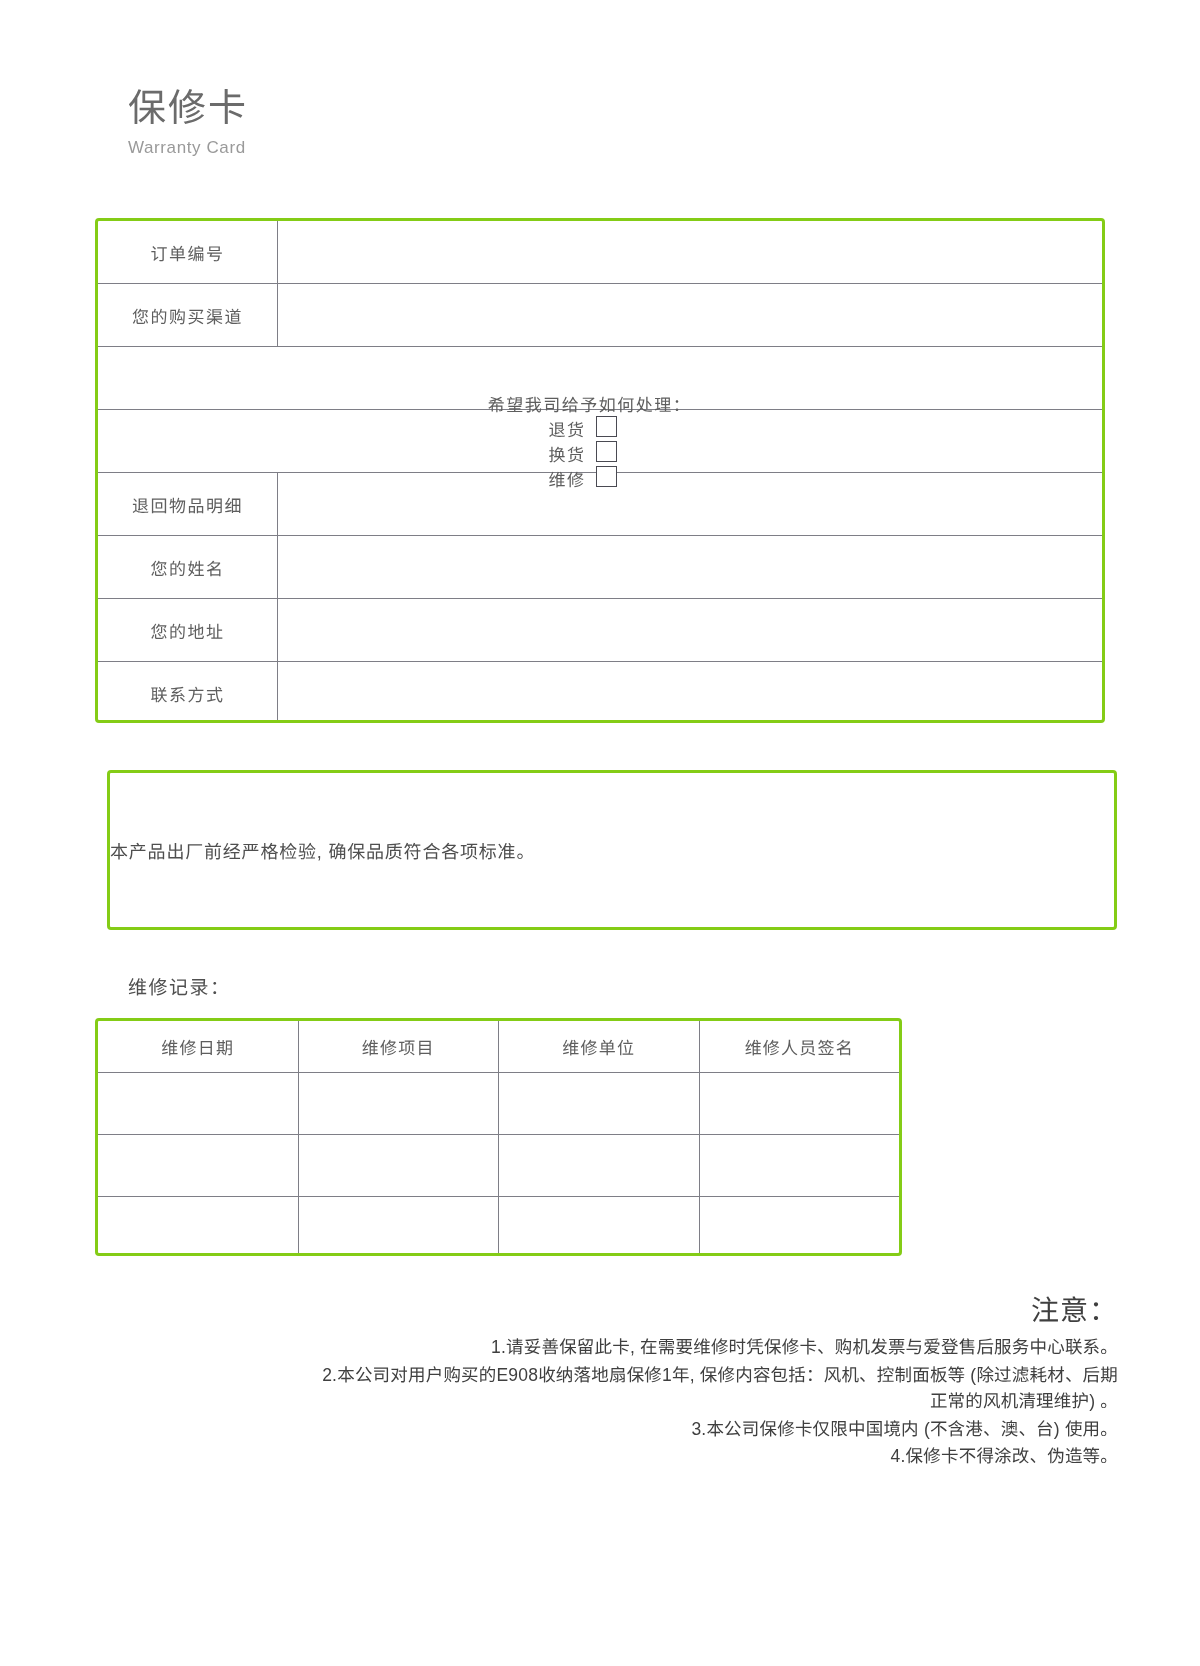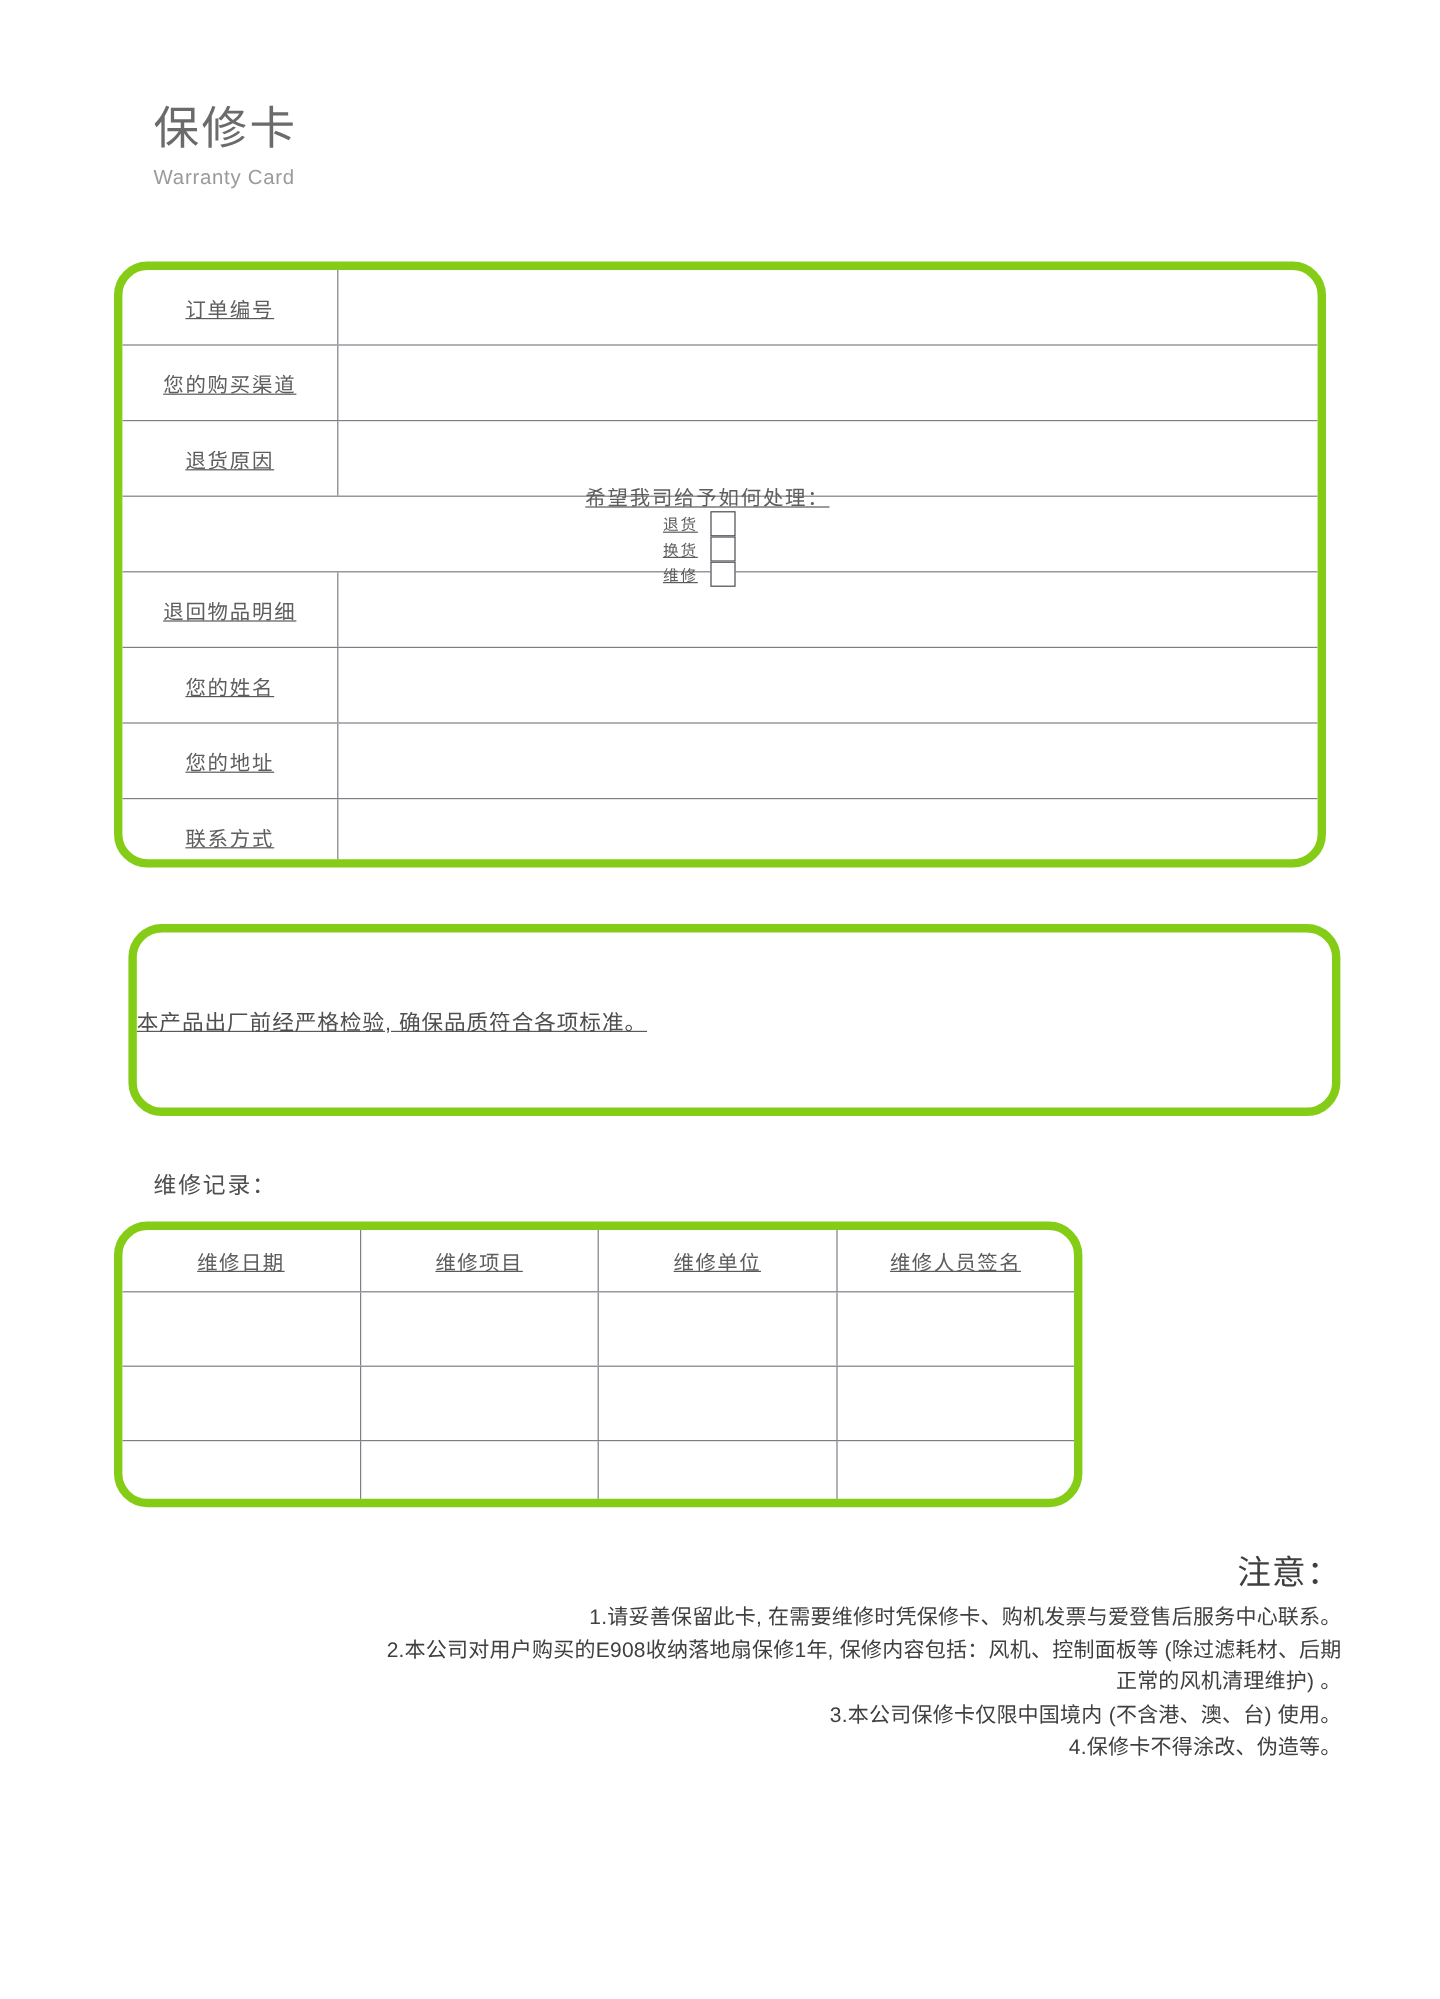--- a/index.html
+++ b/index.html
@@ -40,24 +40,23 @@
     color: #9a9a9a;
     letter-spacing: 0.6px;
     margin-top: 8px;
     font-weight: 400;
   }
 
   
   .panel {
     position: absolute;
     box-sizing: border-box;
-    border: 7px solid #84cc16;
-    border-radius: 28px;
+    border: 3px solid #84cc16;
+    border-radius: 4px;
     overflow: hidden;
-    text-decoration: underline;
   }
 
   
   .form-table {
     left: 95px;
     top: 218px;
     width: 1010px;
     height: 505px;
   }
   .form-row {
@@ -101,23 +100,23 @@
     flex-direction: column;
   }
   .choice-prompt {
     font-size: 17px;
     color: #5e5e5e;
     letter-spacing: 1.5px;
     margin-right: 52px;
   }
   .choice-opt {
     display: flex;
-    align-items: center;
+    align-items: flex-start;
     margin-right: 66px;
-    font-size: 13px;
+    font-size: 17px;
     color: #5e5e5e;
     letter-spacing: 1.5px;
   }
   .checkbox {
     display: inline-block;
     width: 21px;
     height: 21px;
     border: 1.6px solid #4a4a52;
     margin-left: 10px;
     box-sizing: border-box;
@@ -226,21 +225,20 @@
       <div class="form-label">订单编号</div>
       <div class="form-value"></div>
     </div>
 
     <div class="form-row">
       <div class="form-label">您的购买渠道</div>
       <div class="form-value"></div>
     </div>
 
     <div class="form-row">
-      <div class="form-label">退货原因</div>
       <div class="form-value"></div>
     </div>
 
     <div class="form-row choice">
       <div class="choice-inner">
         <div class="choice-prompt">希望我司给予如何处理：</div>
         <div class="choice-opt">
           <span>退货</span>
           <span class="checkbox"></span>
         </div>

